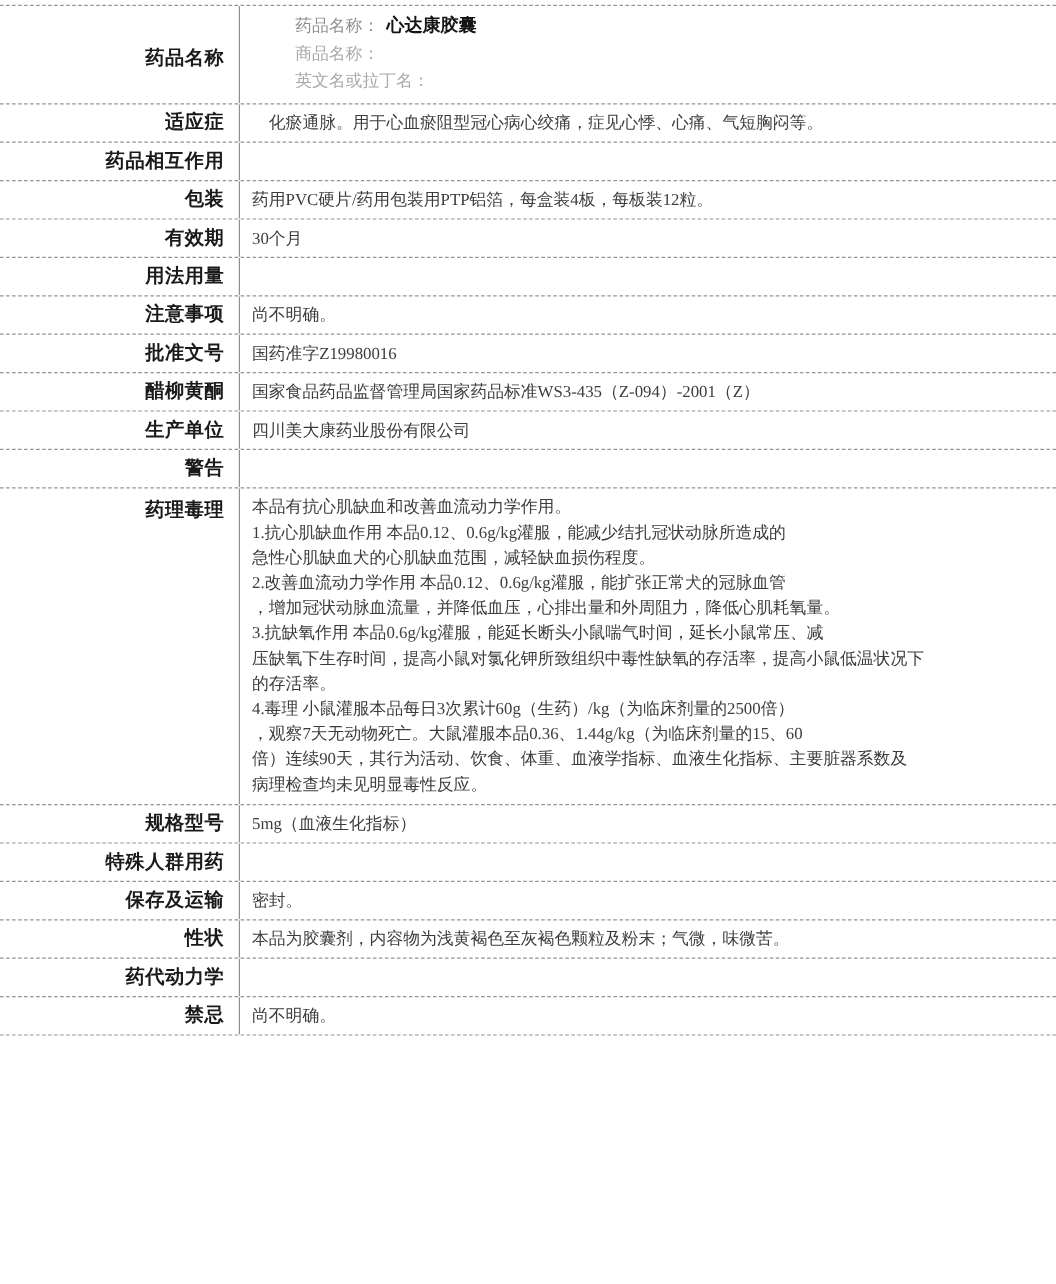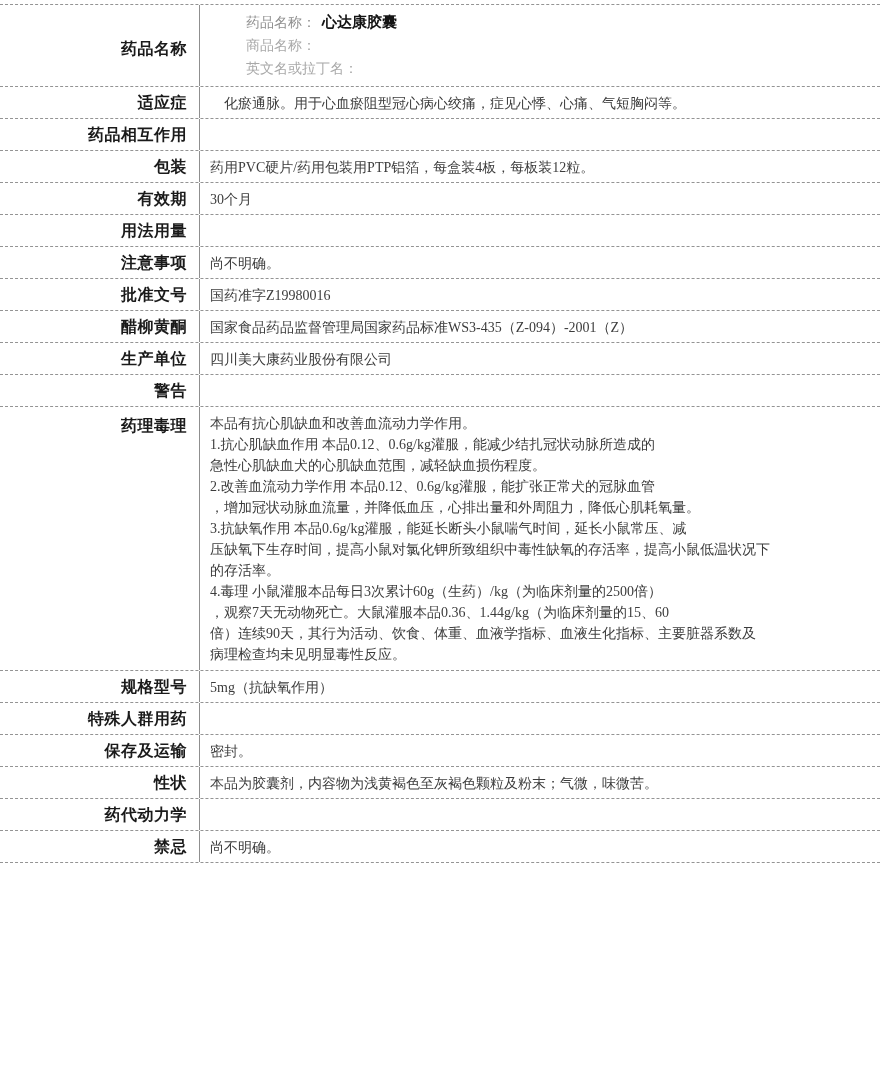--- a/index.html
+++ b/index.html
@@ -234,21 +234,21 @@
 倍）连续90天，其行为活动、饮食、体重、血液学指标、血液生化指标、主要脏器系数及
 病理检查均未见明显毒性反应。</span>
     </div>
   </div>
 
   <div class="row">
     <div class="label-cell">
       <span class="label-text">规格型号</span>
     </div>
     <div class="value-cell">
-      <span class="value-text">5mg（抗缺氧作用）</span>
+      <span class="value-text">5mg（血液生化指标）</span>
     </div>
   </div>
 
   <div class="row">
     <div class="label-cell">
       <span class="label-text">特殊人群用药</span>
     </div>
     <div class="value-cell">
       <span class="value-text"></span>
     </div>

